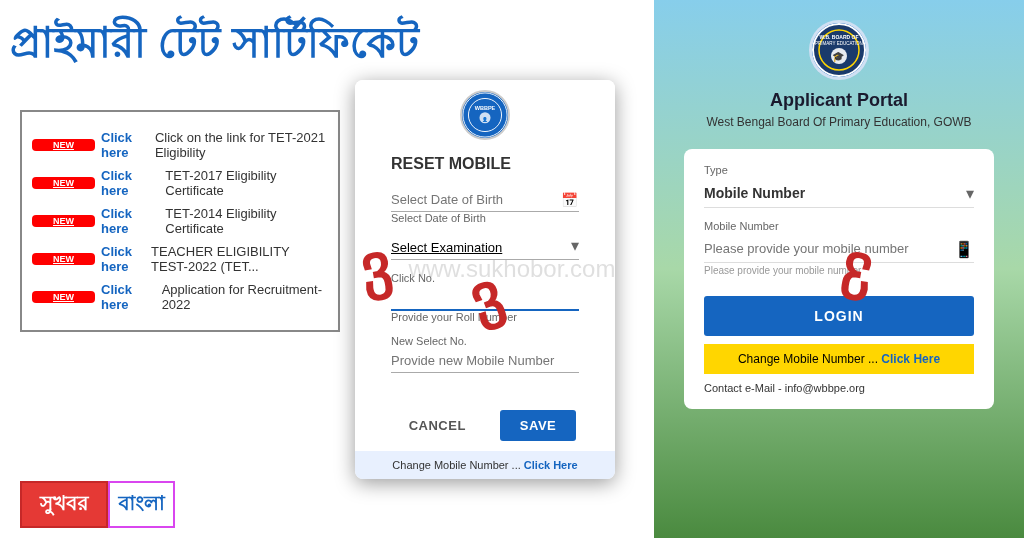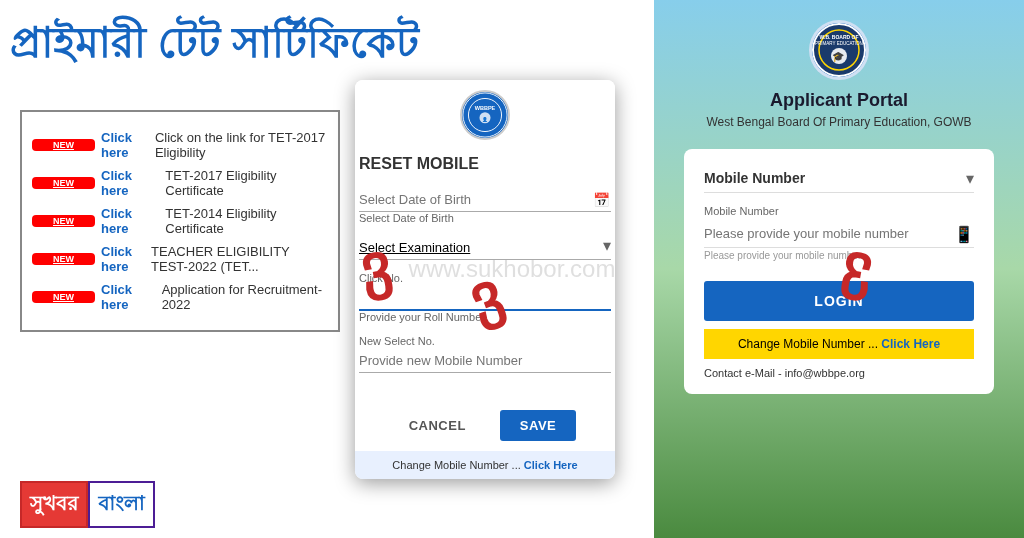--- a/index.html
+++ b/index.html
@@ -107,21 +107,21 @@
       align-items: center;
       justify-content: center;
       color: white;
       font-size: 10px;
       text-align: center;
       overflow: hidden;
       border: 2px solid #ccc;
     }
 
     .modal-content {
-      padding: 10px 4px 15px;
+      padding: 10px 36px 15px;
     }
 
     .modal-title {
       font-size: 16px;
       font-weight: bold;
       color: #333;
       margin-bottom: 15px;
     }
 
     .form-group {
@@ -422,31 +422,31 @@
       display: flex;
       align-items: center;
       gap: 0;
     }
 
     .logo-red-box {
       background: #e53935;
       color: white;
       font-size: 20px;
       font-weight: bold;
-      padding: 5px 8px;
+      padding: 5px 18px;
       border: 2px solid #c62828;
     }
 
     .logo-white-box {
       background: white;
       color: #1565C0;
       font-size: 20px;
       font-weight: bold;
       padding: 5px 8px;
-      border: 2px solid #4c1d95;
+      border: 2px solid #d946ef;
     }
 
     
     .curl-1 {
       position: absolute;
       top: 230px;
       left: 360px;
       font-size: 60px;
       color: #c62828;
       z-index: 25;
@@ -490,21 +490,21 @@
 
 <div class="bg-landscape"></div>
 <div class="content-area"></div>
 
 <div class="bengali-title">প্রাইমারী টেট সার্টিফিকেট</div>
 
 <div class="left-panel">
   <div class="left-panel-item">
     <span class="new-badge">NEW</span>
     <a class="click-here-link">Click here</a>
-    <span>Click on the link for TET-2017 Eligibility</span>
+    <span>Click on the link for TET-2021 Eligibility</span>
   </div>
   <div class="left-panel-item">
     <span class="new-badge">NEW</span>
     <a class="click-here-link">Click here</a>
     <span>TET-2017 Eligibility Certificate</span>
   </div>
   <div class="left-panel-item">
     <span class="new-badge">NEW</span>
     <a class="click-here-link">Click here</a>
     <span>TET-2014 Eligibility Certificate</span>
@@ -591,20 +591,21 @@
         <text x="27" y="22" text-anchor="middle" fill="white" font-size="4.5">PRIMARY EDUCATION</text>
         <circle cx="27" cy="33" r="8" fill="white" opacity="0.9"></circle>
         <text x="27" y="37" text-anchor="middle" fill="#1565C0" font-size="10">🎓</text>
       </svg>
     </div>
     <div class="portal-title">Applicant Portal</div>
     <div class="portal-subtitle">West Bengal Board Of Primary Education, GOWB</div>
 
     <div class="portal-form">
       <div class="portal-form-group">
+        <label class="portal-label">Type</label>
         <div class="portal-select-container">
           <select class="portal-select">
             <option>Mobile Number</option>
           </select>
           <span class="portal-select-arrow">▾</span>
         </div>
       </div>
 
       <div class="portal-form-group">
         <label class="portal-label">Mobile Number</label>

